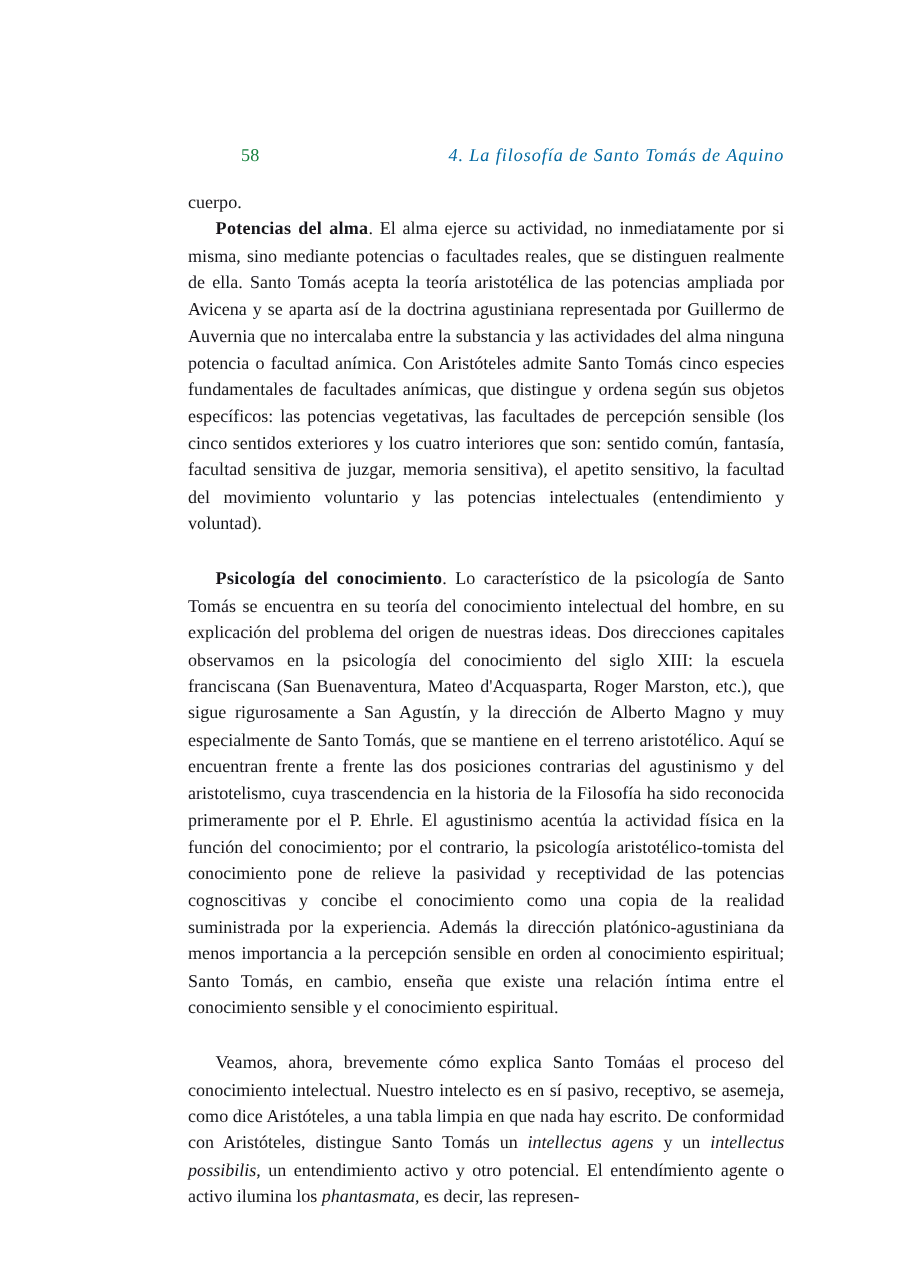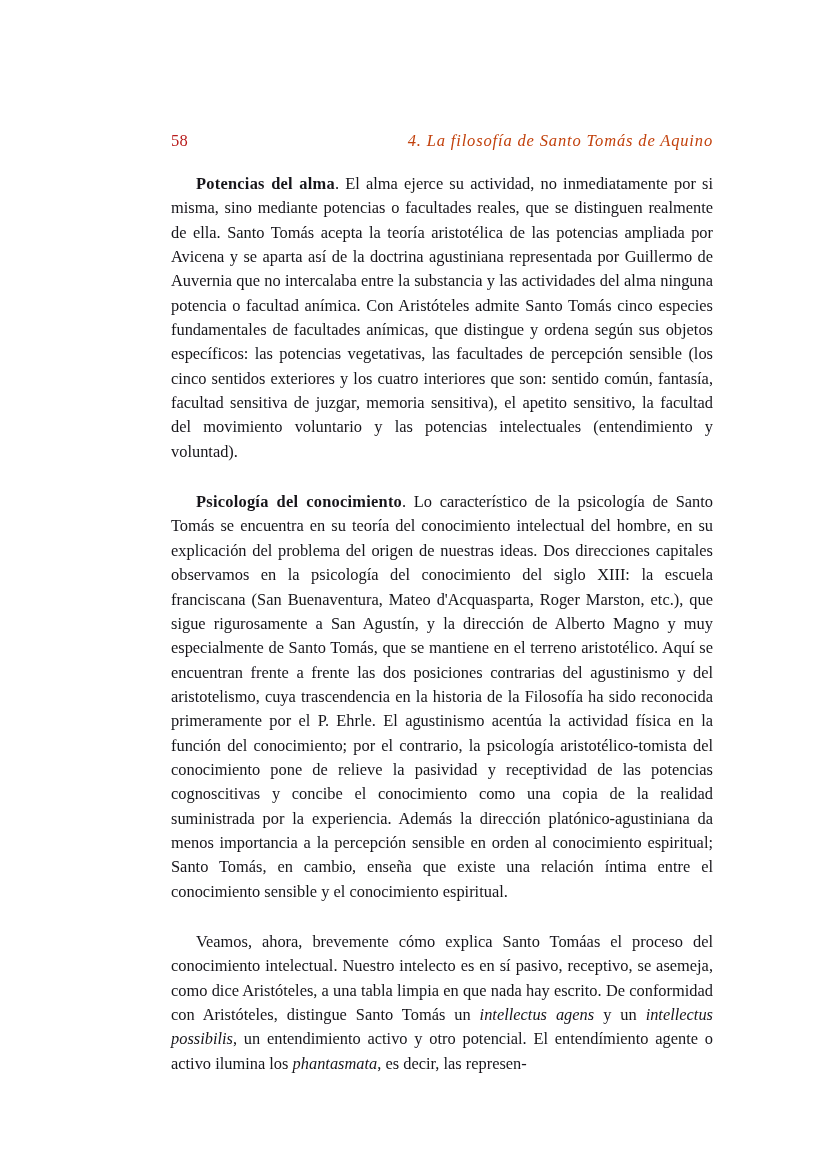--- a/index.html
+++ b/index.html
@@ -29,27 +29,28 @@
     display: flex;
     align-items: baseline;
     justify-content: space-between;
     font-size: 16.5px;
     line-height: 1.2;
   }
 
   .folio {
     font-style: normal;
     letter-spacing: 0.3px;
-    color: #b91c1c;
+    color: #15803d;
+    margin-left: 48px;
   }
 
   .chapter-title {
     font-style: italic;
     letter-spacing: 0.85px;
-    color: #c2410c;
+    color: #0369a1;
     white-space: nowrap;
   }
 
   
   .textblock {
     position: absolute;
     top: 172px;
     left: 171px;
     width: 542px;
   }
@@ -94,20 +95,21 @@
 
 <div class="page">
 
   <div class="running-head">
     <span class="folio">58</span>
     <span class="chapter-title">4. La filosofía de Santo Tomás de Aquino</span>
   </div>
 
   <div class="textblock">
 
+    <p class="continuation">cuerpo.</p>
 
     <p class="indented gap-medium">
       <span class="run-in">Potencias del alma</span><span>. El alma ejerce su actividad, no inmediatamente por si misma, sino mediante potencias o facultades reales, que se distinguen realmente de ella. Santo Tomás acepta la teoría aristotélica de las potencias ampliada por Avicena y se aparta así de la doctrina agustiniana representada por Guillermo de Auvernia que no intercalaba entre la substancia y las actividades del alma ninguna potencia o facultad anímica. Con Aristóteles admite Santo Tomás cinco especies fundamentales de facultades anímicas, que distingue y ordena según sus objetos específicos: las potencias vegetativas, las facultades de percepción sensible (los cinco sentidos exteriores y los cuatro interiores que son: sentido común, fantasía, facultad sensitiva de juzgar, memoria sensitiva), el apetito sensitivo, la facultad del movimiento voluntario y las potencias intelectuales (entendimiento y voluntad).</span>
     </p>
 
     <p class="indented gap-large">
       <span class="run-in">Psicología del conocimiento</span><span>. Lo característico de la psicología de Santo Tomás se encuentra en su teoría del conocimiento intelectual del hombre, en su explicación del problema del origen de nuestras ideas. Dos direcciones capitales observamos en la psicología del conocimiento del siglo XIII: la escuela franciscana (San Buenaventura, Mateo d'Acquasparta, Roger Marston, etc.), que sigue rigurosamente a San Agustín, y la dirección de Alberto Magno y muy especialmente de Santo Tomás, que se mantiene en el terreno aristotélico. Aquí se encuentran frente a frente las dos posiciones contrarias del agustinismo y del aristotelismo, cuya trascendencia en la historia de la Filosofía ha sido reconocida primeramente por el P. Ehrle. El agustinismo acentúa la actividad física en la función del conocimiento; por el contrario, la psicología aristotélico-tomista del conocimiento pone de relieve la pasividad y receptividad de las potencias cognoscitivas y concibe el conocimiento como una copia de la realidad suministrada por la experiencia. Además la dirección platónico-agustiniana da menos importancia a la percepción sensible en orden al conocimiento espiritual; Santo Tomás, en cambio, enseña que existe una relación íntima entre el conocimiento sensible y el conocimiento espiritual.</span>
     </p>
 
     <p class="indented gap-large">

